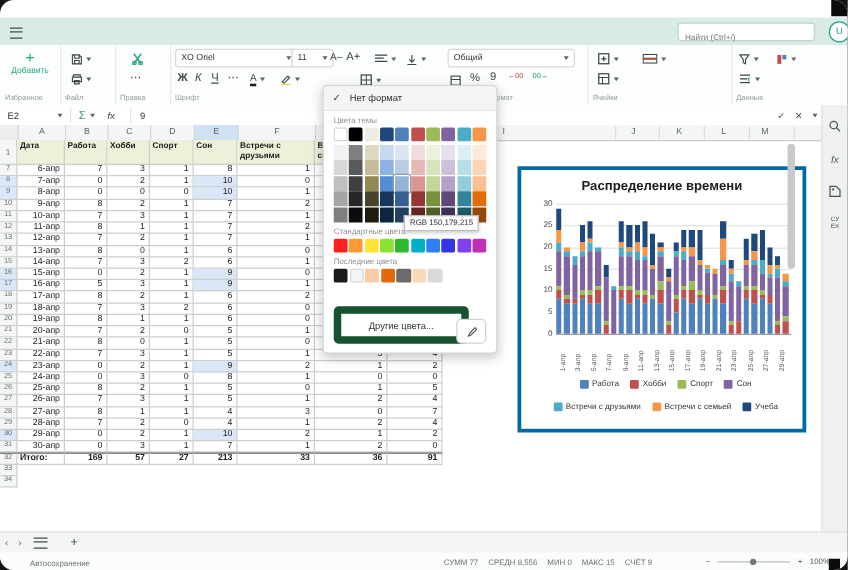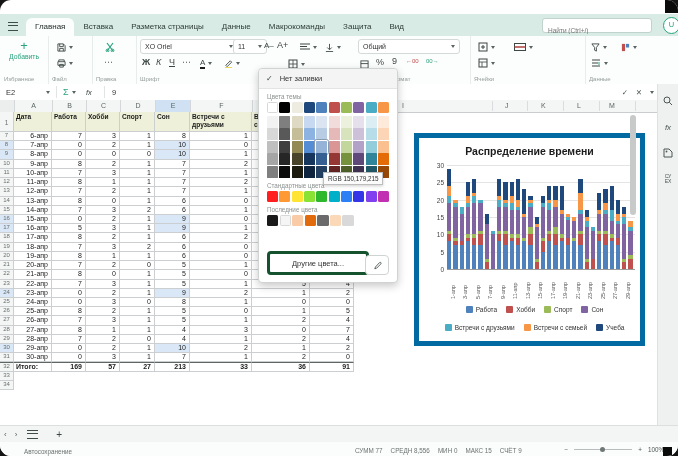--- a/index.html
+++ b/index.html
@@ -43,21 +43,21 @@
   .grow{display:flex;box-sizing:border-box;}
   .gc{box-sizing:border-box;border-right:1px solid #cbcfd2;border-bottom:1px solid #cbcfd2;font-size:7px;color:#1c1c1c;overflow:hidden;white-space:nowrap;}
   .gnum{background:#f4f6f5;color:#6a706e;font-size:6px;text-align:center;}
   .gnum.hl{background:#d9e7f6;}
   .gdate,.gval{text-align:right;padding-right:3px;}
   .gval.hl{background:#d9e7f6;}
   .hdr1 .gc{background:#eef0d9;font-weight:bold;font-size:6.6px;line-height:8px;padding-top:1px;white-space:normal;}
   .hdr1 .gnum{background:#f4f6f5;font-weight:normal;}
   .trow .gc{font-weight:bold;border-top:1px solid #5f6664;}
   
-  .chartbox{position:absolute;left:414px;top:33px;width:231px;height:213px;background:#fff;border:5px solid #0369a1;box-sizing:border-box;}
+  .chartbox{position:absolute;left:414px;top:33px;width:231px;height:213px;background:#fff;border:3px solid #0369a1;box-sizing:border-box;}
   .ch-title{position:absolute;left:0;top:7px;width:100%;text-align:center;font-size:10.5px;font-weight:bold;color:#1c1c1c;}
   .plot{position:absolute;left:28px;top:27px;width:188px;height:104px;}
   .gline{position:absolute;left:0;width:100%;height:1px;background:#e4e4e4;}
   .gline.zero{background:#9c9c9c;}
   .ylab{position:absolute;right:100%;margin-right:3px;font-size:6.5px;color:#444;transform:translateY(-50%);}
   .bars{position:absolute;left:0;bottom:0;width:100%;height:100%;display:flex;align-items:flex-end;}
   .bar{width:4.4px;margin-right:1.87px;display:flex;flex-direction:column-reverse;}
   .seg{width:100%;}
   .xlabs{position:absolute;left:28px;top:133px;width:188px;height:28px;display:flex;}
   .xl{width:12.53px;display:flex;justify-content:center;}
@@ -68,21 +68,21 @@
   
   .panel{position:absolute;left:258px;top:68px;width:140px;height:215px;background:#fff;border:1px solid #cfd4d2;
     border-radius:4px;box-shadow:0 3px 9px rgba(0,0,0,.22);z-index:30;box-sizing:border-box;}
   .nofill{height:19px;background:#f4f4f4;border-bottom:1px solid #e4e4e4;display:flex;align-items:center;font-size:7.5px;color:#333;border-radius:4px 4px 0 0;}
   .plabel{font-size:6.3px;color:#8b918f;margin:4px 0 2px 8px;}
   .swrow{display:flex;margin:0 8px;gap:1.4px;}
   .sw{width:11.2px;border-radius:1.5px;}
   .sw.selw{outline:1.5px solid #8a9bb0;outline-offset:1px;}
   .tooltip{position:absolute;left:64px;top:103px;background:#fbfbfb;border:1px solid #bdbdbd;font-size:6.3px;color:#333;
     padding:2px 4px;white-space:nowrap;z-index:40;box-shadow:0 1px 3px rgba(0,0,0,.2);}
-  .otherbtn{position:absolute;left:8px;bottom:7px;width:96px;height:18px;border:3px solid #14532d;border-radius:4px;
+  .otherbtn{position:absolute;left:8px;bottom:7px;width:96px;height:18px;border:6px solid #14532d;border-radius:4px;
     font-size:7.5px;color:#333;display:flex;align-items:center;justify-content:center;background:#fff;}
   .dropperbtn{position:absolute;right:8px;bottom:7px;width:22px;height:18px;border:1px solid #cfd4d2;border-radius:4px;
     display:flex;align-items:center;justify-content:center;background:#fff;}
   
   .sidebar{position:absolute;right:0;top:84px;width:20px;height:341px;background:#eef1f0;border-left:1px solid #dde1e0;}
   .sideicon{width:20px;height:26px;display:flex;align-items:center;justify-content:center;color:#4c5754;}
   .vscroll{position:absolute;right:22px;top:15px;width:6px;height:100px;background:#c7cac9;border-radius:3px;}
   
   .tabbar{position:absolute;left:0;top:425px;width:100%;height:17px;background:#f2f5f4;border-top:1px solid #dbdfde;display:flex;align-items:center;}
   .navarr{font-size:8px;color:#5a6360;padding:0 4px;}
@@ -102,29 +102,20 @@
   svg{display:block;}
 </style>
 </head>
 <body>
 
 <div class="window">
 
 
   <div class="menubar">
     <div class="burger"></div>
-    <div class="menu-tabs" id="menu-tabs">
-        <div class="mtab active">Главная</div>
-        <div class="mtab">Вставка</div>
-        <div class="mtab">Разметка страницы</div>
-        <div class="mtab">Данные</div>
-        <div class="mtab">Макрокоманды</div>
-        <div class="mtab">Защита</div>
-        <div class="mtab">Вид</div>
-      </div>
     <div class="searchbox">
       <input placeholder="Найти (Ctrl+/)" style="">
     </div>
     <div class="avatar">U</div>
   </div>
 
   <div class="toolbar">
     <div class="tsec" style="left:0;width:48px;">
       <div style="position:absolute;left:0;top:2px;width:100%;text-align:center;color:#2aa37e;font-size:13px;">+</div>
       <div style="position:absolute;left:0;top:17px;width:100%;text-align:center;color:#2aa37e;font-size:6.8px;">Добавить</div>
@@ -979,21 +970,21 @@
           <path d="M1 1 h5 l3 3 v5 h-8 z" fill="none" stroke="#4c5754"></path>
           <circle cx="3.5" cy="3.5" r=".9" fill="#4c5754"></circle>
         </svg>
     </div>
     <div class="sideicon" style="font-size:5px;line-height:5px;color:#4c5754;">СУ<br>ЕХ</div>
   </div>
 
   <div class="panel">
     <div class="nofill">
       <span style="color:#3c4743;margin:0 7px;font-size:8px;">✓</span>
-      <span>Нет заливки</span>
+      <span>Нет формат</span>
     </div>
     <div class="plabel">Цвета темы</div>
     <div class="swrow" id="themerow" style="height:11px;">
         <div class="sw" style="background:#ffffff;height:11px;border:1px solid #d8d8d8;box-sizing:border-box;"></div>
         <div class="sw" style="background:#000000;height:11px;"></div>
         <div class="sw" style="background:#eeece1;height:11px;"></div>
         <div class="sw" style="background:#1f497d;height:11px;"></div>
         <div class="sw" style="background:#4f81bd;height:11px;"></div>
         <div class="sw" style="background:#c0504d;height:11px;"></div>
         <div class="sw" style="background:#9bbb59;height:11px;"></div>

